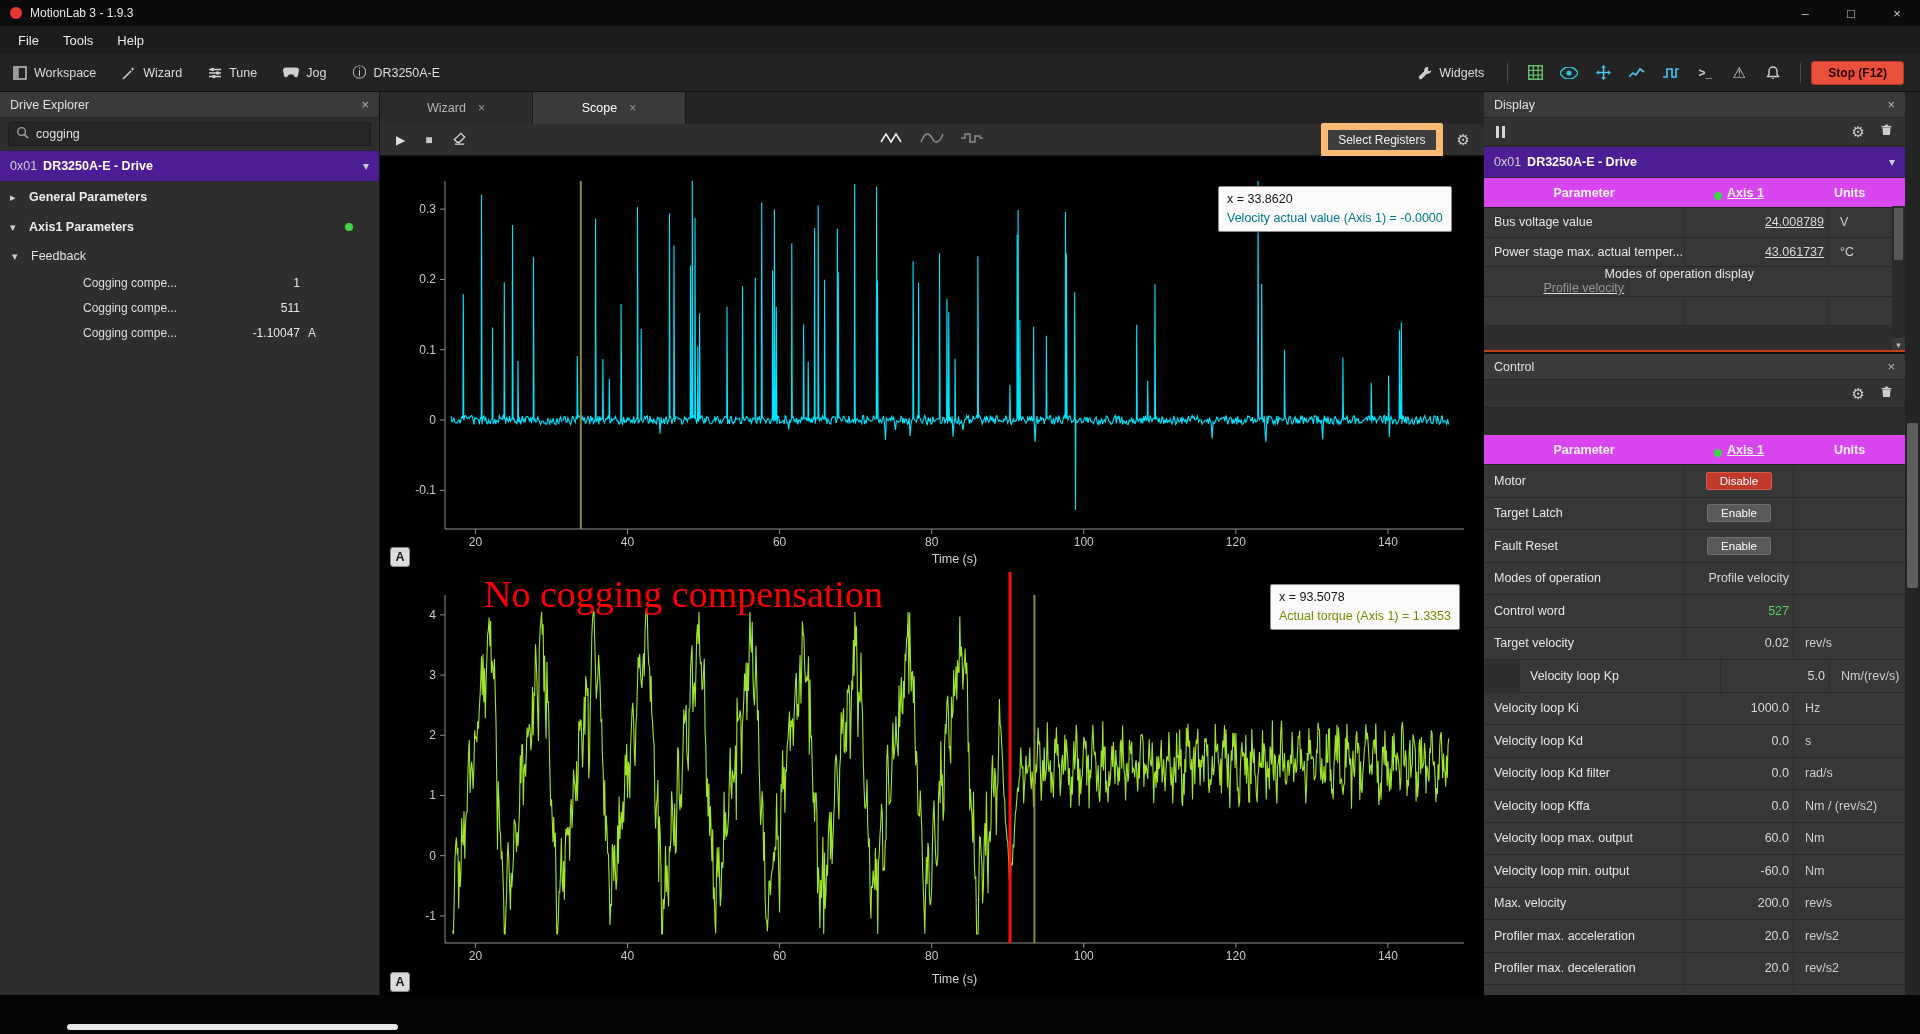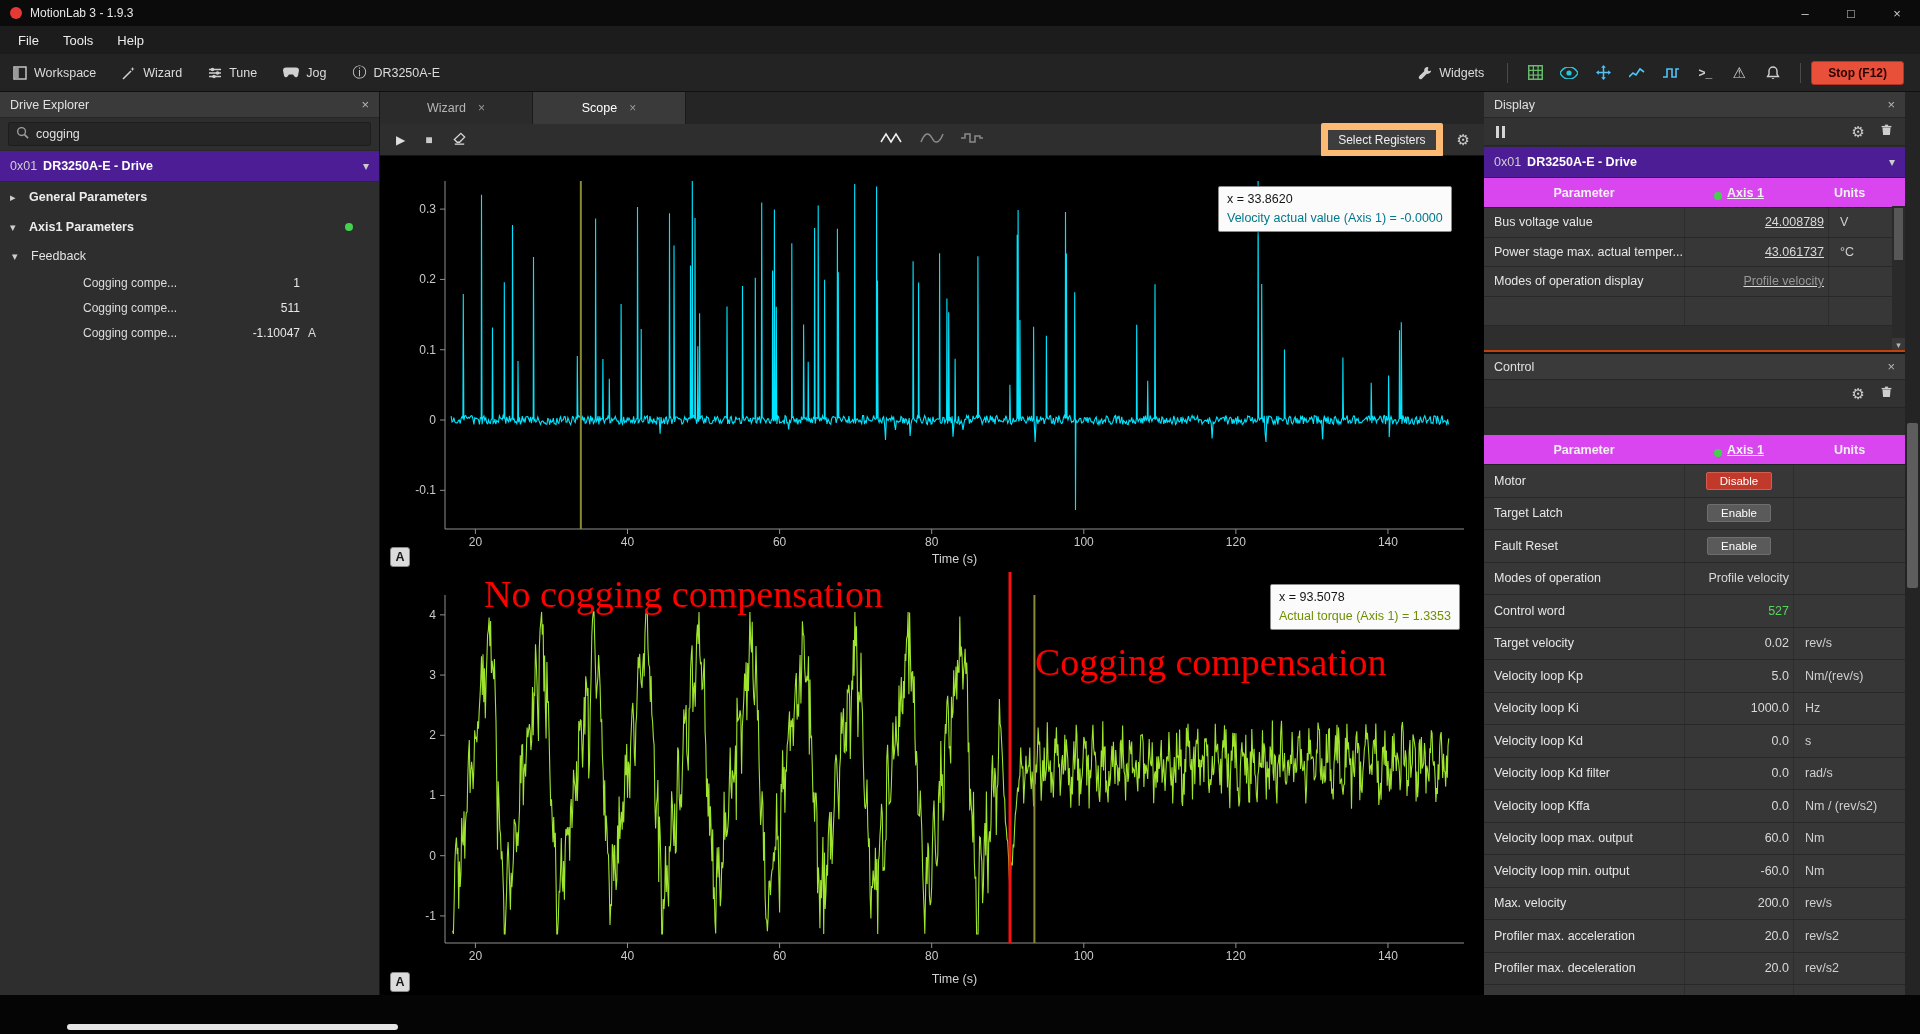--- a/index.html
+++ b/index.html
@@ -367,21 +367,21 @@
           <text x="56" y="289.69896193771626" text-anchor="end" fill="#c9c9c9" font-size="12">0</text>
           <line x1="60" y1="345.9065743944637" x2="65" y2="345.9065743944637" stroke="#8f8f8f"></line>
           <text x="56" y="349.9065743944637" text-anchor="end" fill="#c9c9c9" font-size="12">-1</text>
           <polyline points="72.6,360.7 73.4,364.0 74.1,335.7 74.9,291.7 75.6,275.9 76.4,267.6 77.2,284.3 77.9,277.8 78.7,338.8 79.4,291.5 80.2,317.0 81.0,301.7 81.7,247.9 82.5,270.8 83.3,275.5 84.0,241.2 84.8,288.7 85.5,252.7 86.3,242.6 87.1,242.0 87.8,206.8 88.6,182.5 89.3,170.1 90.1,223.1 90.9,200.7 91.6,191.8 92.4,200.0 93.1,219.1 93.9,198.0 94.7,160.2 95.4,168.1 96.2,167.3 96.9,172.3 97.7,151.2 98.5,158.8 99.2,141.1 100.0,126.8 100.7,111.8 101.5,86.3 102.3,125.1 103.0,84.3 103.8,132.3 104.5,98.2 105.3,148.3 106.1,110.5 106.8,91.8 107.6,64.8 108.3,60.7 109.1,47.5 109.9,76.3 110.6,50.9 111.4,103.0 112.1,90.8 112.9,98.9 113.7,109.2 114.4,89.0 115.2,122.4 116.0,151.8 116.7,206.3 117.5,279.8 118.2,211.2 119.0,232.7 119.8,259.5 120.5,263.9 121.3,289.5 122.0,281.3 122.8,301.9 123.6,325.8 124.3,364.0 125.1,364.0 125.8,344.2 126.6,321.2 127.4,285.0 128.1,272.0 128.9,292.7 129.6,313.7 130.4,339.8 131.2,302.8 131.9,317.3 132.7,303.0 133.4,288.6 134.2,249.2 135.0,252.6 135.7,255.2 136.5,282.2 137.2,262.3 138.0,275.9 138.8,257.1 139.5,240.3 140.3,185.3 141.0,213.3 141.8,175.1 142.6,174.7 143.3,235.2 144.1,199.1 144.8,193.8 145.6,206.6 146.4,180.5 147.1,157.5 147.9,167.3 148.6,160.2 149.4,154.1 150.2,161.9 150.9,180.1 151.7,171.2 152.5,117.0 153.2,165.3 154.0,123.8 154.7,124.8 155.5,74.3 156.3,92.6 157.0,112.7 157.8,147.5 158.5,171.1 159.3,79.0 160.1,59.2 160.8,52.0 161.6,41.9 162.3,64.8 163.1,54.2 163.9,121.4 164.6,85.5 165.4,138.5 166.1,168.6 166.9,91.9 167.7,132.9 168.4,131.2 169.2,170.4 169.9,203.6 170.7,236.0 171.5,229.2 172.2,248.8 173.0,272.3 173.7,247.1 174.5,277.2 175.3,262.7 176.0,308.3 176.8,364.0 177.5,364.0 178.3,349.5 179.1,320.8 179.8,322.5 180.6,299.8 181.3,268.1 182.1,309.6 182.9,321.7 183.6,291.0 184.4,329.7 185.2,277.6 185.9,258.9 186.7,265.8 187.4,257.4 188.2,265.1 189.0,257.0 189.7,290.8 190.5,238.6 191.2,229.1 192.0,257.9 192.8,236.4 193.5,199.8 194.3,211.3 195.0,216.3 195.8,230.9 196.6,191.2 197.3,231.1 198.1,206.7 198.8,151.1 199.6,160.8 200.4,149.9 201.1,150.6 201.9,174.5 202.6,197.6 203.4,168.0 204.2,127.1 204.9,164.5 205.7,106.2 206.4,112.3 207.2,126.0 208.0,117.9 208.7,208.4 209.5,193.2 210.2,140.8 211.0,111.1 211.8,66.0 212.5,50.0 213.3,41.9 214.0,41.9 214.8,73.2 215.6,104.4 216.3,128.8 217.1,116.4 217.9,107.0 218.6,84.9 219.4,100.2 220.1,116.6 220.9,151.1 221.7,150.1 222.4,185.8 223.2,201.3 223.9,245.5 224.7,210.2 225.5,271.0 226.2,245.6 227.0,259.4 227.7,283.0 228.5,285.0 229.3,317.2 230.0,355.1 230.8,334.1 231.5,336.0 232.3,274.2 233.1,277.4 233.8,311.1 234.6,274.9 235.3,298.9 236.1,319.9 236.9,308.9 237.6,255.6 238.4,293.6 239.1,226.4 239.9,269.1 240.7,250.5 241.4,241.7 242.2,259.7 242.9,231.5 243.7,252.6 244.5,220.9 245.2,184.8 246.0,205.2 246.7,174.1 247.5,227.8 248.3,191.7 249.0,194.9 249.8,228.3 250.5,178.6 251.3,158.8 252.1,140.1 252.8,132.9 253.6,149.5 254.4,186.3 255.1,195.9 255.9,153.8 256.6,145.8 257.4,116.0 258.2,86.9 258.9,98.3 259.7,83.9 260.4,102.1 261.2,113.3 262.0,118.1 262.7,97.4 263.5,83.3 264.2,106.5 265.0,63.1 265.8,44.5 266.5,41.9 267.3,41.9 268.0,79.1 268.8,95.0 269.6,97.0 270.3,131.9 271.1,106.0 271.8,144.1 272.6,152.3 273.4,168.4 274.1,175.0 274.9,233.7 275.6,258.4 276.4,235.4 277.2,228.0 277.9,210.0 278.7,312.1 279.4,246.5 280.2,265.1 281.0,300.3 281.7,364.0 282.5,364.0 283.2,329.1 284.0,339.0 284.8,324.0 285.5,276.0 286.3,322.1 287.1,295.2 287.8,319.9 288.6,336.4 289.3,276.3 290.1,281.6 290.9,268.7 291.6,221.2 292.4,234.7 293.1,255.7 293.9,276.1 294.7,233.6 295.4,283.6 296.2,280.8 296.9,231.4 297.7,177.5 298.5,180.7 299.2,226.9 300.0,240.3 300.7,224.3 301.5,237.5 302.3,202.2 303.0,179.1 303.8,139.4 304.5,153.8 305.3,147.6 306.1,135.0 306.8,181.9 307.6,191.0 308.3,200.6 309.1,138.7 309.9,137.8 310.6,99.3 311.4,83.2 312.1,75.4 312.9,142.1 313.7,118.4 314.4,112.4 315.2,136.8 315.9,103.0 316.7,65.7 317.5,54.6 318.2,74.0 319.0,41.9 319.8,84.6 320.5,93.5 321.3,92.8 322.0,119.3 322.8,118.5 323.6,100.5 324.3,88.5 325.1,162.0 325.8,174.8 326.6,227.0 327.4,208.4 328.1,246.5 328.9,213.5 329.6,265.8 330.4,236.2 331.2,263.8 331.9,291.2 332.7,259.3 333.4,329.1 334.2,317.3 335.0,352.0 335.7,363.5 336.5,303.9 337.2,277.6 338.0,307.4 338.8,276.9 339.5,303.0 340.3,336.3 341.0,326.6 341.8,292.1 342.6,298.1 343.3,291.3 344.1,221.8 344.8,269.7 345.6,242.2 346.4,266.8 347.1,264.4 347.9,257.1 348.6,244.8 349.4,209.7 350.2,177.5 350.9,215.0 351.7,228.8 352.4,200.4 353.2,205.8 354.0,212.8 354.7,203.8 355.5,175.6 356.3,250.1 357.0,127.8 357.8,150.7 358.5,149.5 359.3,147.7 360.1,140.4 360.8,145.9 361.6,203.8 362.3,156.6 363.1,144.3 363.9,126.6 364.6,103.4 365.4,121.0 366.1,92.3 366.9,150.2 367.7,92.9 368.4,120.9 369.2,83.8 369.9,41.9 370.7,72.9 371.5,82.4 372.2,51.8 373.0,107.6 373.7,126.9 374.5,135.3 375.3,108.9 376.0,75.9 376.8,110.5 377.5,150.4 378.3,140.1 379.1,194.7 379.8,220.6 380.6,254.9 381.3,244.9 382.1,221.2 382.9,234.8 383.6,290.7 384.4,262.1 385.1,326.1 385.9,348.5 386.7,350.4 387.4,361.1 388.2,345.7 389.0,311.4 389.7,311.1 390.5,325.1 391.2,307.6 392.0,300.0 392.8,299.0 393.5,282.3 394.3,291.4 395.0,276.5 395.8,280.0 396.6,223.2 397.3,268.6 398.1,267.2 398.8,305.4 399.6,342.5 400.4,275.4 401.1,213.9 401.9,222.3 402.6,180.3 403.4,219.3 404.2,197.0 404.9,242.7 405.7,200.4 406.4,200.9 407.2,175.0 408.0,169.5 408.7,155.7 409.5,141.4 410.2,181.1 411.0,150.2 411.8,156.9 412.5,148.4 413.3,175.9 414.0,147.6 414.8,129.4 415.6,110.8 416.3,103.1 417.1,149.6 417.8,134.4 418.6,146.8 419.4,107.9 420.1,85.0 420.9,133.4 421.7,96.4 422.4,51.2 423.2,63.6 423.9,65.8 424.7,98.4 425.5,111.9 426.2,111.7 427.0,105.9 427.7,110.6 428.5,86.3 429.3,184.4 430.0,109.5 430.8,168.2 431.5,165.5 432.3,197.1 433.1,232.4 433.8,222.2 434.6,251.7 435.3,223.1 436.1,223.3 436.9,241.7 437.6,323.3 438.4,297.4 439.1,311.9 439.9,358.3 440.7,310.0 441.4,328.2 442.2,301.9 442.9,267.0 443.7,364.0 444.5,282.5 445.2,339.0 446.0,321.3 446.7,294.7 447.5,305.7 448.3,265.5 449.0,251.9 449.8,242.1 450.5,289.5 451.3,242.1 452.1,294.1 452.8,273.0 453.6,252.0 454.3,236.3 455.1,193.9 455.9,184.5 456.6,189.8 457.4,209.4 458.2,229.8 458.9,249.2 459.7,197.9 460.4,188.0 461.2,142.2 462.0,163.8 462.7,148.8 463.5,138.2 464.2,181.7 465.0,182.6 465.8,152.1 466.5,181.6 467.3,120.7 468.0,121.8 468.8,114.9 469.6,126.5 470.3,189.1 471.1,142.0 471.8,110.6 472.6,119.7 473.4,70.1 474.1,105.8 474.9,41.9 475.6,76.2 476.4,56.3 477.2,104.1 477.9,167.0 478.7,121.8 479.4,127.8 480.2,132.3 481.0,82.7 481.7,128.9 482.5,142.5 483.2,186.2 484.0,216.8 484.8,236.7 485.5,238.9 486.3,231.7 487.0,209.4 487.8,257.2 488.6,277.1 489.3,268.3 490.1,324.5 490.9,348.6 491.6,315.9 492.4,318.0 493.1,300.4 493.9,310.5 494.7,319.7 495.4,277.7 496.2,320.2 496.9,288.9 497.7,364.0 498.5,291.5 499.2,285.2 500.0,264.8 500.7,255.0 501.5,233.8 502.3,243.7 503.0,300.9 503.8,298.4 504.5,300.4 505.3,271.1 506.1,269.6 506.8,188.3 507.6,174.7 508.3,198.7 509.1,233.8 509.9,232.6 510.6,231.6 511.4,214.2 512.1,188.9 512.9,152.5 513.7,189.4 514.4,182.7 515.2,173.5 515.9,146.2 516.7,170.1 517.5,177.0 518.2,186.3 519.0,115.5 519.7,157.0 520.5,130.1 521.3,106.9 522.0,141.2 522.8,144.2 523.5,111.0 524.3,128.2 525.1,83.7 525.8,91.0 526.6,68.6 527.4,66.0 528.1,41.9 528.9,124.2 529.6,42.5 530.4,84.9 531.2,121.5 531.9,102.8 532.7,101.2 533.4,133.0 534.2,106.2 535.0,168.8 535.7,195.4 536.5,181.0 537.2,193.7 538.0,244.4 538.8,245.4 539.5,245.9 540.3,220.4 541.0,240.3 541.8,259.8 542.6,298.2 543.3,319.8 544.1,340.1 544.8,363.8 545.6,321.7 546.4,287.1 547.1,313.9 547.9,272.7 548.6,278.0 549.4,326.0 550.2,335.2 550.9,332.0 551.7,316.8 552.4,275.1 553.2,246.3 554.0,230.6 554.7,257.0 555.5,282.4 556.2,293.2 557.0,296.3 557.8,285.5 558.5,227.8 559.3,211.0 560.1,233.1 560.8,170.9 561.6,216.1 562.3,204.2 563.1,250.6 563.9,240.0 564.6,176.1 565.4,154.0 566.1,163.8 566.9,132.4 567.7,125.9 568.4,141.2 569.2,178.4 569.9,176.1 570.7,193.4 571.5,126.8 572.2,147.9 573.0,142.3 573.7,100.3 574.5,126.3 575.3,117.8 576.0,96.4 576.8,129.6 577.5,90.0 578.3,102.1 579.1,102.1 579.8,46.6 580.6,86.7 581.3,76.5 582.1,86.7 582.9,119.6 583.6,101.4 584.4,93.3 585.1,78.8 585.9,104.0 586.7,92.5 587.4,111.1 588.2,182.3 588.9,172.5 589.7,240.6 590.5,218.7 591.2,236.0 592.0,245.0 592.8,272.5 593.5,221.7 594.3,291.2 595.0,308.7 595.8,306.4 596.6,364.0 597.3,364.0 598.1,364.0 598.8,316.7 599.6,266.8 600.4,267.7 601.1,283.7 601.9,291.9 602.6,333.3 603.4,316.3 604.2,271.7 604.9,252.9 605.7,285.5 606.4,221.5 607.2,281.6 608.0,323.3 608.7,271.4 609.5,261.3 610.2,272.2 611.0,253.9 611.8,201.7 612.5,185.2 613.3,219.0 614.0,227.3 614.8,197.9 615.6,207.5 616.3,265.1 617.1,218.3 617.8,214.5 618.6,180.2 619.4,129.1 620.1,153.5 620.9,158.1 621.6,171.7 622.4,187.1 623.2,207.4 623.9,225.3 624.7,229.2 625.4,252.2 626.2,257.7 627.0,269.1 627.7,271.0 628.5,286.4 629.3,305.9 630.0,324.1 630.8,295.3 631.5,292.4 632.3,295.6 633.1,274.2 633.8,277.4 634.6,258.2 635.3,244.6 636.1,238.7 636.9,227.5 637.6,217.5 638.4,221.7 639.1,209.6 639.9,205.4 640.7,177.4 641.4,192.5 642.2,198.6 642.9,196.2 643.7,233.5 644.5,215.5 645.2,204.0 646.0,185.8 646.7,203.7 647.5,201.7 648.3,196.0 649.0,196.1 649.8,177.5 650.5,208.4 651.3,219.1 652.1,201.5 652.8,211.1 653.6,236.2 654.3,186.6 655.1,214.4 655.9,194.4 656.6,202.4 657.4,182.3 658.1,157.6 658.9,174.6 659.7,171.4 660.4,201.0 661.2,230.7 662.0,210.6 662.7,190.3 663.5,211.2 664.2,177.4 665.0,210.9 665.8,204.4 666.5,197.6 667.3,152.3 668.0,189.0 668.8,201.8 669.6,197.9 670.3,190.4 671.1,222.7 671.8,202.0 672.6,212.2 673.4,227.4 674.1,197.5 674.9,168.6 675.6,183.1 676.4,157.3 677.2,185.6 677.9,174.2 678.7,197.3 679.4,193.8 680.2,225.8 681.0,211.2 681.7,192.1 682.5,185.0 683.2,204.5 684.0,199.1 684.8,164.7 685.5,200.5 686.3,169.2 687.0,178.7 687.8,189.1 688.6,215.3 689.3,198.1 690.1,217.5 690.8,237.8 691.6,206.7 692.4,224.5 693.1,195.3 693.9,171.3 694.7,199.6 695.4,187.0 696.2,154.8 696.9,164.7 697.7,210.6 698.5,188.4 699.2,235.7 700.0,198.5 700.7,224.2 701.5,210.6 702.3,204.6 703.0,190.0 703.8,167.0 704.5,169.9 705.3,178.8 706.1,170.9 706.8,215.6 707.6,187.4 708.3,184.8 709.1,238.6 709.9,199.8 710.6,208.3 711.4,196.7 712.1,170.7 712.9,154.7 713.7,177.8 714.4,185.3 715.2,181.7 715.9,192.6 716.7,221.5 717.5,207.1 718.2,195.4 719.0,225.4 719.7,232.0 720.5,212.8 721.3,180.5 722.0,197.1 722.8,151.3 723.5,200.6 724.3,177.2 725.1,177.0 725.8,222.4 726.6,210.6 727.3,221.3 728.1,232.4 728.9,201.0 729.6,216.3 730.4,208.7 731.2,190.9 731.9,175.9 732.7,197.0 733.4,171.7 734.2,194.4 735.0,213.9 735.7,180.1 736.5,194.5 737.2,195.4 738.0,215.4 738.8,197.4 739.5,211.5 740.3,173.1 741.0,169.8 741.8,198.7 742.6,155.6 743.3,185.0 744.1,201.7 744.8,204.7 745.6,230.5 746.4,194.6 747.1,193.7 747.9,212.0 748.6,207.1 749.4,170.1 750.2,177.2 750.9,184.1 751.7,171.6 752.4,203.2 753.2,198.5 754.0,200.1 754.7,207.2 755.5,193.5 756.2,190.2 757.0,209.3 757.8,221.5 758.5,192.1 759.3,208.5 760.0,187.7 760.8,165.3 761.6,164.9 762.3,164.6 763.1,172.2 763.9,216.9 764.6,193.4 765.4,203.7 766.1,194.9 766.9,200.4 767.7,209.0 768.4,189.7 769.2,169.0 769.9,187.4 770.7,193.8 771.5,196.2 772.2,172.3 773.0,198.6 773.7,233.2 774.5,204.3 775.3,201.3 776.0,217.7 776.8,186.4 777.5,212.6 778.3,186.2 779.1,198.9 779.8,195.9 780.6,182.6 781.3,170.1 782.1,212.8 782.9,202.4 783.6,189.3 784.4,207.2 785.1,220.9 785.9,200.9 786.7,187.0 787.4,186.7 788.2,191.5 788.9,162.1 789.7,181.9 790.5,206.7 791.2,215.6 792.0,197.3 792.7,233.5 793.5,208.2 794.3,187.0 795.0,203.1 795.8,213.0 796.6,162.8 797.3,187.6 798.1,185.5 798.8,199.8 799.6,159.6 800.4,196.6 801.1,179.4 801.9,231.8 802.6,236.0 803.4,203.4 804.2,224.7 804.9,188.9 805.7,202.3 806.4,157.7 807.2,176.2 808.0,153.7 808.7,177.3 809.5,170.6 810.2,196.3 811.0,200.0 811.8,189.1 812.5,229.5 813.3,187.8 814.0,176.6 814.8,214.2 815.6,179.5 816.3,169.8 817.1,173.6 817.8,158.7 818.6,197.2 819.4,189.3 820.1,215.6 820.9,189.9 821.6,197.2 822.4,185.8 823.2,186.9 823.9,212.0 824.7,168.4 825.4,170.6 826.2,168.3 827.0,186.3 827.7,174.4 828.5,214.1 829.2,223.0 830.0,209.1 830.8,215.0 831.5,208.2 832.3,185.9 833.1,205.0 833.8,203.0 834.6,190.2 835.3,153.8 836.1,182.3 836.9,177.6 837.6,173.9 838.4,190.6 839.1,195.0 839.9,215.2 840.7,188.7 841.4,223.6 842.2,183.2 842.9,170.4 843.7,177.8 844.5,155.2 845.2,188.4 846.0,159.2 846.7,187.6 847.5,217.6 848.3,183.6 849.0,210.2 849.8,238.2 850.5,204.8 851.3,180.5 852.1,190.7 852.8,162.7 853.6,176.8 854.3,163.0 855.1,198.2 855.9,163.3 856.6,191.9 857.4,221.0 858.1,217.3 858.9,236.4 859.7,231.4 860.4,195.2 861.2,181.7 861.9,172.3 862.7,186.5 863.5,183.2 864.2,184.4 865.0,205.6 865.8,164.7 866.5,213.4 867.3,187.8 868.0,197.6 868.8,231.8 869.6,232.2 870.3,181.4 871.1,213.9 871.8,158.9 872.6,184.3 873.4,193.0 874.1,178.7 874.9,204.3 875.6,206.7 876.4,225.9 877.2,232.2 877.9,205.8 878.7,199.3 879.4,182.1 880.2,197.1 881.0,193.0 881.7,197.9 882.5,160.2 883.2,197.7 884.0,173.3 884.8,178.6 885.5,198.5 886.3,229.6 887.0,191.6 887.8,207.3 888.6,198.4 889.3,219.4 890.1,176.4 890.8,181.0 891.6,194.4 892.4,150.5 893.1,202.3 893.9,210.7 894.6,185.0 895.4,186.3 896.2,220.3 896.9,233.4 897.7,195.4 898.5,191.0 899.2,184.6 900.0,207.3 900.7,163.1 901.5,150.7 902.3,179.0 903.0,201.5 903.8,196.8 904.5,183.0 905.3,211.1 906.1,214.7 906.8,212.0 907.6,192.0 908.3,189.8 909.1,205.6 909.9,196.6 910.6,184.8 911.4,194.0 912.1,162.1 912.9,184.2 913.7,212.0 914.4,196.3 915.2,188.4 915.9,202.9 916.7,200.6 917.5,182.0 918.2,167.0 919.0,167.3 919.7,160.5 920.5,199.1 921.3,178.9 922.0,194.6 922.8,201.1 923.5,199.2 924.3,190.9 925.1,209.3 925.8,233.5 926.6,216.3 927.3,183.0 928.1,190.5 928.9,158.3 929.6,184.3 930.4,169.7 931.1,188.7 931.9,187.8 932.7,186.8 933.4,189.2 934.2,210.2 935.0,208.1 935.7,205.9 936.5,179.5 937.2,183.5 938.0,152.5 938.8,159.1 939.5,159.5 940.3,201.6 941.0,210.3 941.8,188.2 942.6,213.8 943.3,208.3 944.1,196.0 944.8,212.7 945.6,209.4 946.4,164.1 947.1,192.2 947.9,192.0 948.6,160.1 949.4,158.2 950.2,211.1 950.9,199.3 951.7,223.7 952.4,218.9 953.2,229.4 954.0,193.8 954.7,183.8 955.5,165.2 956.2,190.5 957.0,154.7 957.8,193.3 958.5,157.4 959.3,171.2 960.0,214.1 960.8,210.5 961.6,209.2 962.3,218.6 963.1,224.8 963.8,215.0 964.6,214.1 965.4,167.7 966.1,197.6 966.9,153.7 967.7,179.4 968.4,172.2 969.2,186.9 969.9,195.0 970.7,188.2 971.5,238.7 972.2,196.6 973.0,180.5 973.7,201.7 974.5,206.9 975.3,184.1 976.0,167.2 976.8,161.3 977.5,183.3 978.3,173.1 979.1,178.2 979.8,230.2 980.6,191.5 981.3,219.7 982.1,222.8 982.9,201.2 983.6,193.0 984.4,178.7 985.1,175.3 985.9,154.2 986.7,169.4 987.4,162.8 988.2,174.5 988.9,185.4 989.7,204.3 990.5,196.2 991.2,195.0 992.0,204.9 992.7,182.7 993.5,170.7 994.3,170.1 995.0,184.0 995.8,153.5 996.5,181.6 997.3,212.7 998.1,190.8 998.8,235.0 999.6,224.4 1000.4,212.8 1001.1,229.7 1001.9,199.5 1002.6,177.5 1003.4,177.1 1004.2,194.8 1004.9,160.5 1005.7,196.1 1006.4,180.5 1007.2,215.7 1008.0,191.1 1008.7,208.1 1009.5,221.5 1010.2,198.6 1011.0,219.5 1011.8,199.2 1012.5,166.0 1013.3,201.3 1014.0,163.2 1014.8,186.4 1015.6,185.9 1016.3,201.0 1017.1,182.6 1017.8,187.1 1018.6,191.9 1019.4,201.6 1020.1,220.3 1020.9,209.3 1021.6,157.5 1022.4,152.0 1023.2,162.3 1023.9,194.6 1024.7,195.9 1025.4,180.2 1026.2,188.2 1027.0,226.0 1027.7,210.0 1028.5,216.2 1029.2,181.9 1030.0,170.1 1030.8,207.8 1031.5,198.9 1032.3,193.8 1033.0,164.4 1033.8,168.6 1034.6,173.9 1035.3,179.4 1036.1,231.5 1036.9,201.5 1037.6,227.2 1038.4,214.3 1039.1,173.7 1039.9,169.2 1040.7,203.8 1041.4,166.9 1042.2,198.6 1042.9,196.4 1043.7,193.1 1044.5,173.1 1045.2,182.6 1046.0,223.5 1046.7,195.5 1047.5,199.0 1048.3,207.5 1049.0,211.6 1049.8,178.3 1050.5,183.1 1051.3,160.3 1052.1,163.4 1052.8,190.3 1053.6,195.6 1054.3,191.3 1055.1,207.9 1055.9,231.9 1056.6,218.0 1057.4,223.9 1058.1,194.3 1058.9,209.8 1059.7,176.7 1060.4,165.6 1061.2,162.1 1061.9,182.2 1062.7,207.9 1063.5,183.8 1064.2,201.1 1065.0,201.9 1065.7,216.6 1066.5,185.5 1067.3,207.8 1068.0,175.7 1068.8,168.4" fill="none" stroke="#9fe52e" stroke-width="1.1"></polyline>
           <line x1="630.0126865671641" y1="2" x2="630.0126865671641" y2="373" stroke="#ff1010" stroke-width="3"></line>
           <line x1="654.4063298507463" y1="25" x2="654.4063298507463" y2="373" stroke="#8a8a35" stroke-width="2"></line>
           <text x="574.5" y="413" text-anchor="middle" fill="#d2d2d2" font-size="12.5">Time (s)</text>
         </svg><div class="abtn" style="left: 10px; top: 402px;">A</div><div class="tooltip" style="left: 890px; top: 14px;">
           <div class="tl1">x = 93.5078</div>
           <div style="color: rgb(111, 143, 0);">Actual torque (Axis 1) = 1.3353</div>
-        </div><div class="annotation" style="left: 104px; top: 2px;">No cogging compensation</div><div class="annotation" style="left: 655px; top: 70px;">Cogging compensation</div></div>
+        </div><div class="annotation" style="left: 104px; top: 2px;">No cogging compensation</div></div>
   </div>
 </div>
 
 <div class="displaypanel">
   <div class="panelheader">
     <span>Display</span>
     <span class="phclose">×</span>
   </div>
   <div class="ptoolbar">
     <div class="pauseicon">
@@ -418,21 +418,21 @@
         </div>
         <div class="punit">V</div>
       </div>
       <div class="prow" style="height: 29.5px;">
         <div class="plabel">Power stage max. actual temper...</div>
         <div class="pval">
           <span class="pvaltext">43.061737</span>
         </div>
         <div class="punit">°C</div>
       </div>
-      <div class="prow" style="height: 29.5px;">
+      <div class="prow" style="height: 29.5px; flex-direction: column;">
         <div class="plabel">Modes of operation display</div>
         <div class="pval">
           <span class="pvaltext muted">Profile velocity</span>
         </div>
         <div class="punit"></div>
       </div>
       <div class="prow" style="height: 29.5px;">
         <div class="plabel"></div>
         <div class="pval">
           <span class="pvaltext"></span>
@@ -506,21 +506,21 @@
         </div>
         <div class="punit"></div>
       </div>
       <div class="prow" style="height: 32.5px;">
         <div class="plabel">Target velocity</div>
         <div class="pval">
           <span class="pvaltext">0.02</span>
         </div>
         <div class="punit">rev/s</div>
       </div>
-      <div class="prow" style="height: 32.5px;">
+      <div class="prow" style="height: 32.5px; margin-left: 36px;">
         <div class="plabel">Velocity loop Kp</div>
         <div class="pval">
           <span class="pvaltext">5.0</span>
         </div>
         <div class="punit">Nm/(rev/s)</div>
       </div>
       <div class="prow" style="height: 32.5px;">
         <div class="plabel">Velocity loop Ki</div>
         <div class="pval">
           <span class="pvaltext">1000.0</span>

